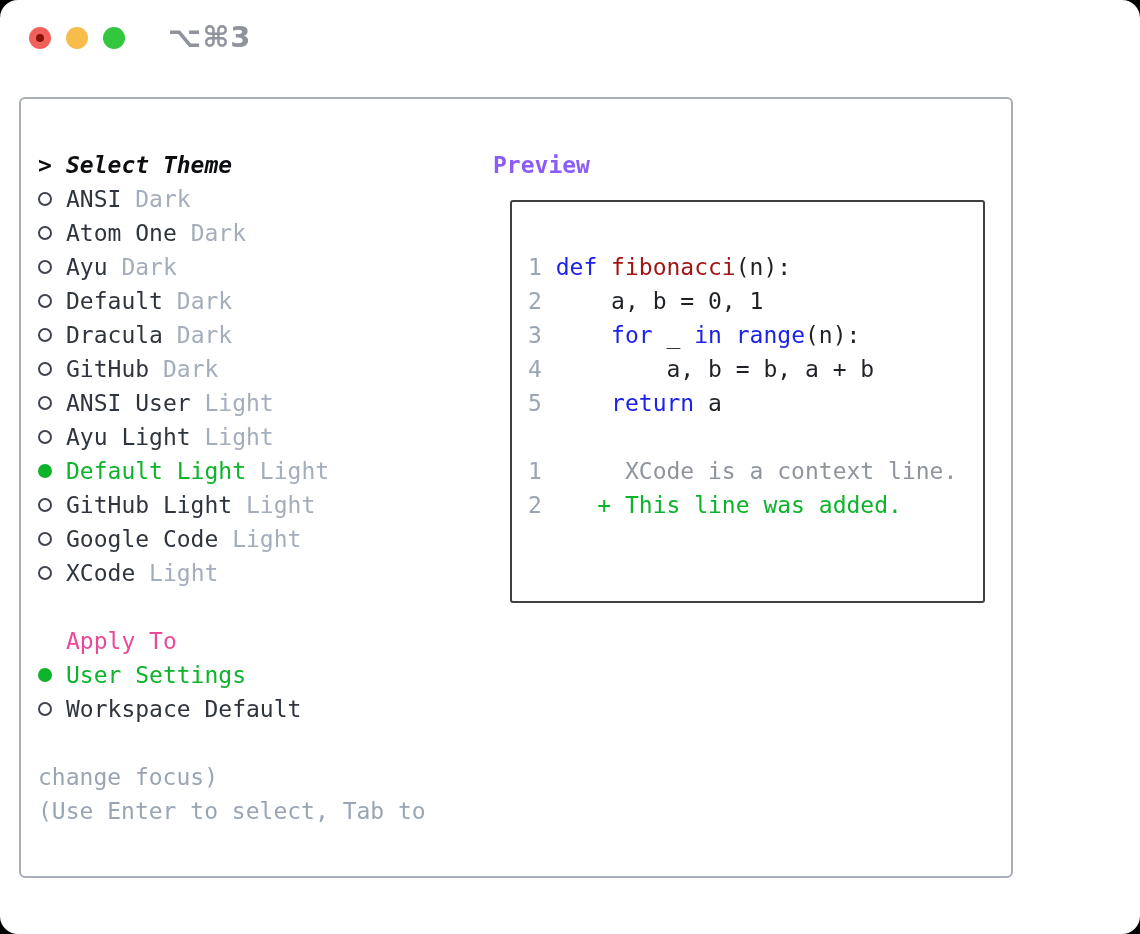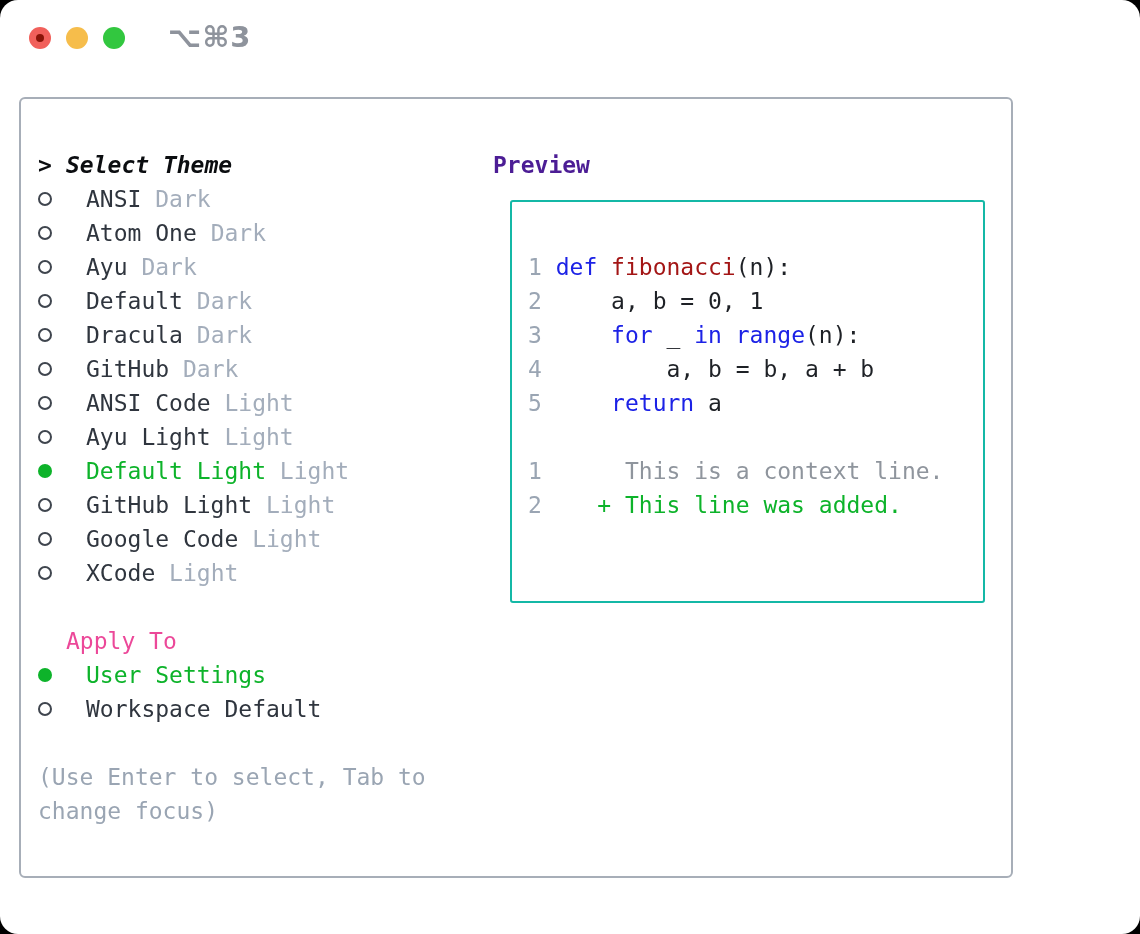--- a/index.html
+++ b/index.html
@@ -20,30 +20,30 @@
          border:2px solid #a7aeb8;border-radius:6px;box-sizing:border-box;background:#fff;}
   
   .left-col{position:absolute;left:17px;top:49px;font-size:23px;line-height:34px;}
   .row{display:flex;align-items:center;height:34px;white-space:pre;}
   .marker{flex:0 0 28px;display:flex;align-items:center;}
   .focus-marker{font-weight:bold;color:#0b0d10;}
   .radio{width:14px;height:14px;border-radius:50%;box-sizing:border-box;border:2px solid #3f454e;}
   .radio.selected{border:none;background:#0db32a;}
   .hdr{font-weight:bold;color:#0b0d10;font-style:italic;}
   .subhdr{color:#ec4899;}
-  .item-name{color:#2f353e;margin-left:20px;}
+  .item-name{color:#2f353e;}
   .item-name.selected{color:#0db32a;}
   .item-tag{color:#a3adbb;}
   .spacer{height:34px;}
   .hint{color:#9aa5b3;}
   
   .preview-header{position:absolute;left:472px;top:49px;height:34px;line-height:34px;
-                  font-size:23px;font-weight:bold;color:#4c1d95;}
+                  font-size:23px;font-weight:bold;color:#8b5cf6;}
   .preview-box{position:absolute;left:489px;top:101px;width:475px;height:403px;
-               border:2px solid #14b8a6;border-radius:3px;box-sizing:border-box;
+               border:2px solid #404040;border-radius:3px;box-sizing:border-box;
                padding:48px 0 0 16px;overflow:hidden;}
   .code-line{height:34px;line-height:34px;font-size:23px;white-space:pre;}
   .seg.ln{color:#9aa5b3;}
   .seg.kw{color:#1c22e6;}
   .seg.fn{color:#a31515;}
   .seg.pl{color:#1e2126;}
   .seg.ctx{color:#8f959d;}
   .seg.del{color:#cd352a;}
   .seg.add{color:#0db32a;text-align:center;}
 </style>
@@ -71,21 +71,21 @@
         <span class="hdr">Select Theme</span>
       </div>
 
       <div id="theme-list">
           <div class="row"><span class="marker"><span class="radio"></span></span><span class="item-name">ANSI</span><span class="item-tag"> Dark</span></div>
           <div class="row"><span class="marker"><span class="radio"></span></span><span class="item-name">Atom One</span><span class="item-tag"> Dark</span></div>
           <div class="row"><span class="marker"><span class="radio"></span></span><span class="item-name">Ayu</span><span class="item-tag"> Dark</span></div>
           <div class="row"><span class="marker"><span class="radio"></span></span><span class="item-name">Default</span><span class="item-tag"> Dark</span></div>
           <div class="row"><span class="marker"><span class="radio"></span></span><span class="item-name">Dracula</span><span class="item-tag"> Dark</span></div>
           <div class="row"><span class="marker"><span class="radio"></span></span><span class="item-name">GitHub</span><span class="item-tag"> Dark</span></div>
-          <div class="row"><span class="marker"><span class="radio"></span></span><span class="item-name">ANSI Code</span><span class="item-tag"> Light</span></div>
+          <div class="row"><span class="marker"><span class="radio"></span></span><span class="item-name">ANSI User</span><span class="item-tag"> Light</span></div>
           <div class="row"><span class="marker"><span class="radio"></span></span><span class="item-name">Ayu Light</span><span class="item-tag"> Light</span></div>
           <div class="row"><span class="marker"><span class="radio selected"></span></span><span class="item-name selected">Default Light</span><span class="item-tag"> Light</span></div>
           <div class="row"><span class="marker"><span class="radio"></span></span><span class="item-name">GitHub Light</span><span class="item-tag"> Light</span></div>
           <div class="row"><span class="marker"><span class="radio"></span></span><span class="item-name">Google Code</span><span class="item-tag"> Light</span></div>
           <div class="row"><span class="marker"><span class="radio"></span></span><span class="item-name">XCode</span><span class="item-tag"> Light</span></div>
         </div>
 
       <div class="spacer"></div>
 
       <div class="row">
@@ -94,34 +94,34 @@
       </div>
 
       <div id="apply-list">
           <div class="row"><span class="marker"><span class="radio selected"></span></span><span class="item-name selected">User Settings</span></div>
           <div class="row"><span class="marker"><span class="radio"></span></span><span class="item-name">Workspace Default</span></div>
         </div>
 
       <div class="spacer"></div>
 
       <div class="hint">
+        <div class="row">change focus)</div>
         <div class="row">(Use Enter to select, Tab to</div>
-        <div class="row">change focus)</div>
       </div>
     </div>
 
     <div class="preview-header">Preview</div>
 
     <div class="preview-box">
       <div id="code-lines">
           <div class="code-line"><span class="seg ln">1 </span><span class="seg kw">def </span><span class="seg fn">fibonacci</span><span class="seg pl">(n):</span></div>
           <div class="code-line"><span class="seg ln">2 </span><span class="seg pl">    a, b = 0, 1</span></div>
           <div class="code-line"><span class="seg ln">3 </span><span class="seg pl">    </span><span class="seg kw">for</span><span class="seg pl"> _ </span><span class="seg kw">in</span><span class="seg pl"> </span><span class="seg kw">range</span><span class="seg pl">(n):</span></div>
           <div class="code-line"><span class="seg ln">4 </span><span class="seg pl">        a, b = b, a + b</span></div>
           <div class="code-line"><span class="seg ln">5 </span><span class="seg pl">    </span><span class="seg kw">return</span><span class="seg pl"> a</span></div>
           <div class="code-line"></div>
-          <div class="code-line"><span class="seg ln">1</span><span class="seg ctx">      This is a context line.</span></div>
+          <div class="code-line"><span class="seg ln">1</span><span class="seg ctx">      XCode is a context line.</span></div>
           <div class="code-line"><span class="seg ln">2</span><span class="seg add">    + This line was added.</span></div>
         </div>
     </div>
 
   </div>
 </div>
 
 </body></html>

